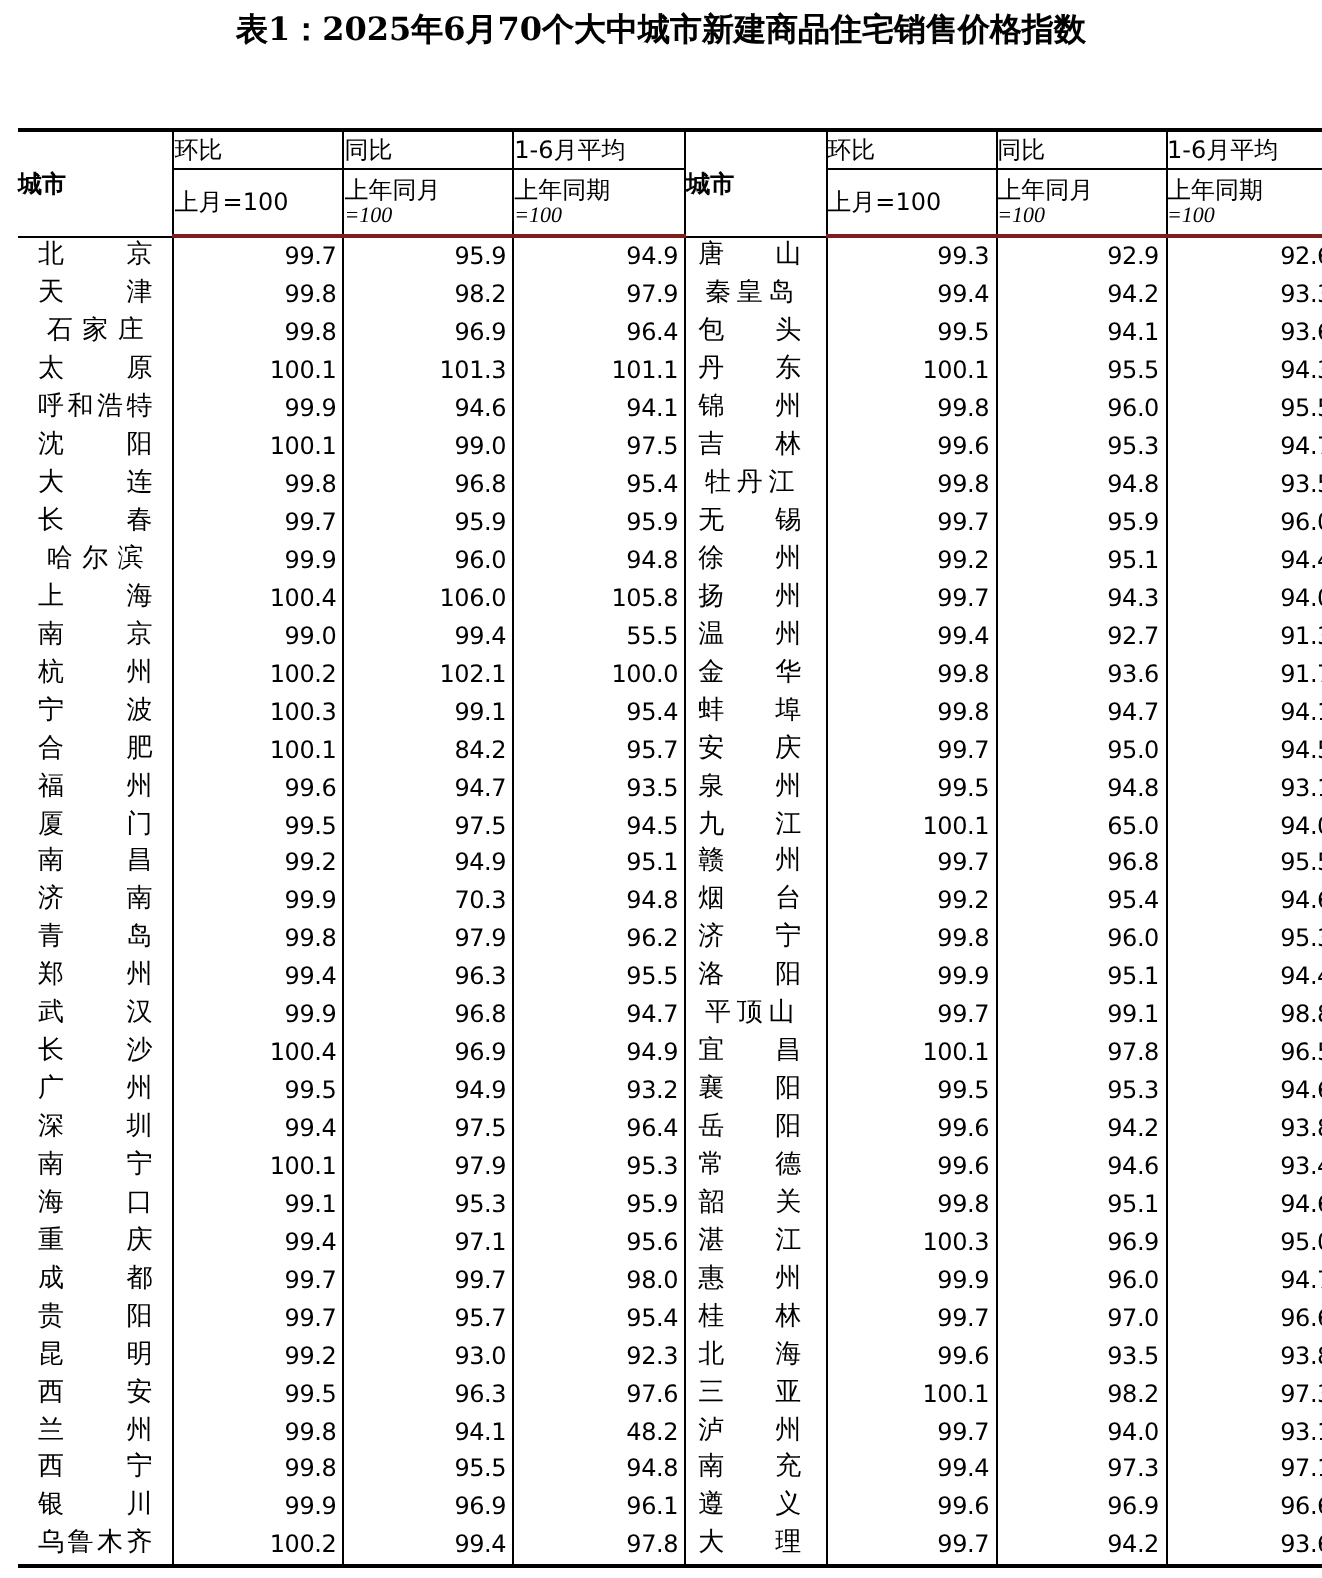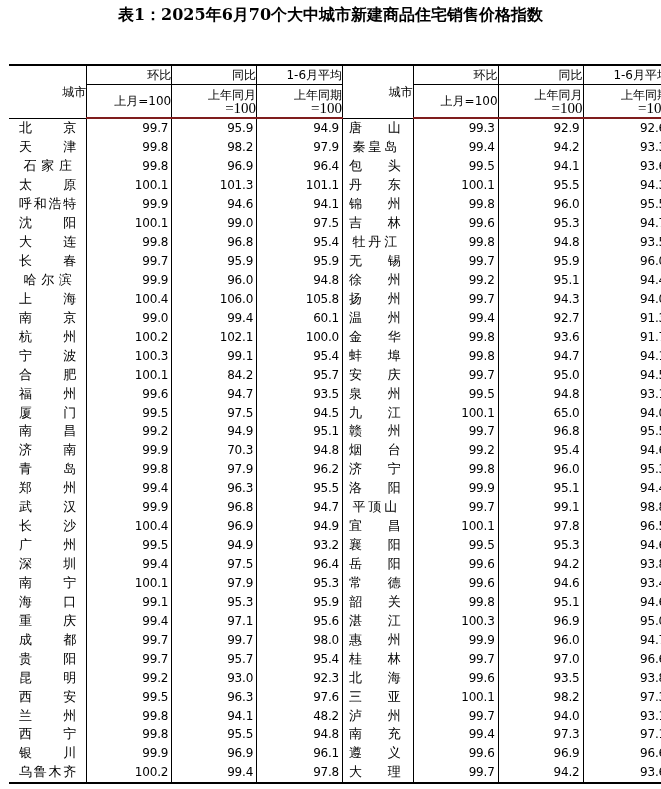--- a/index.html
+++ b/index.html
@@ -6,25 +6,25 @@
   body { width: 661px; height: 789px; position: relative; overflow: hidden;
          font-family: "DejaVu Sans", sans-serif; color: #000; }
   .title { position: absolute; top: 4px; left: 0; width: 661px; text-align: center;
            font-family: "DejaVu Serif", serif; font-weight: bold; font-size: 16px; line-height: 22px; }
   table { position: absolute; top: 64px; left: 9px; border-collapse: collapse; table-layout: fixed; width: 660px; }
   col.c-city { width: 76px; }
   col.c-num { width: 83px; }
   col.c-num2 { width: 84px; }
   col.c-city2 { width: 69px; }
   thead tr.h1 th { border-top: 2px solid #000; }
-  th { font-weight: normal; font-size: 12px; text-align: right; padding: 0; line-height: 14px; }
-  .small { font-family: "Liberation Serif", serif; font-size: 15px; display:block; line-height: 13px; }
+  th { font-weight: normal; font-size: 12px; text-align: left; padding: 0; line-height: 14px; }
+  .small { font-family: "Liberation Serif", serif; font-size: 11px; display:block; line-height: 13px; font-style: italic; }
   .h1 th { height: 18px; border-bottom: 1px solid #000; }
   .h2 th { height: 32px; border-bottom: 2px solid #7f1d1d; }
-  th.cityh { border-bottom: 1px solid #000; }
+  th.cityh { border-bottom: 1px solid #000; font-weight: bold; }
   .vb { border-left: 1px solid #000; }
   td { font-size: 12px; height: 18.94px; padding: 0; line-height: 18px; }
   td.num { text-align: right; padding-right: 3px; font-family: "DejaVu Sans", sans-serif; font-size: 12px; letter-spacing: -0.2px; }
   td.city { padding-left: 10px; padding-right: 10px; font-size: 13px; }
   td.city2 { padding-left: 6px; padding-right: 12px; font-size: 13px; }
   .cityname { display: flex; justify-content: space-between; }
   .cityname.c3 { justify-content: space-around; padding: 0 2px; }
   .cityname.c4 { justify-content: space-between; }
   tbody tr:last-child td { border-bottom: 2px solid #000; }
 </style>
@@ -285,21 +285,21 @@
       </tr>
       <tr>
         <td class="city">
           <div class="cityname">
             <span>南</span>
             <span>京</span>
           </div>
         </td>
         <td class="num vb">99.0</td>
         <td class="num vb">99.4</td>
-        <td class="num vb">60.1</td>
+        <td class="num vb">55.5</td>
         <td class="city2 vb">
           <div class="cityname">
             <span>温</span>
             <span>州</span>
           </div>
         </td>
         <td class="num vb">99.4</td>
         <td class="num vb">92.7</td>
         <td class="num vb">91.3</td>
       </tr>

